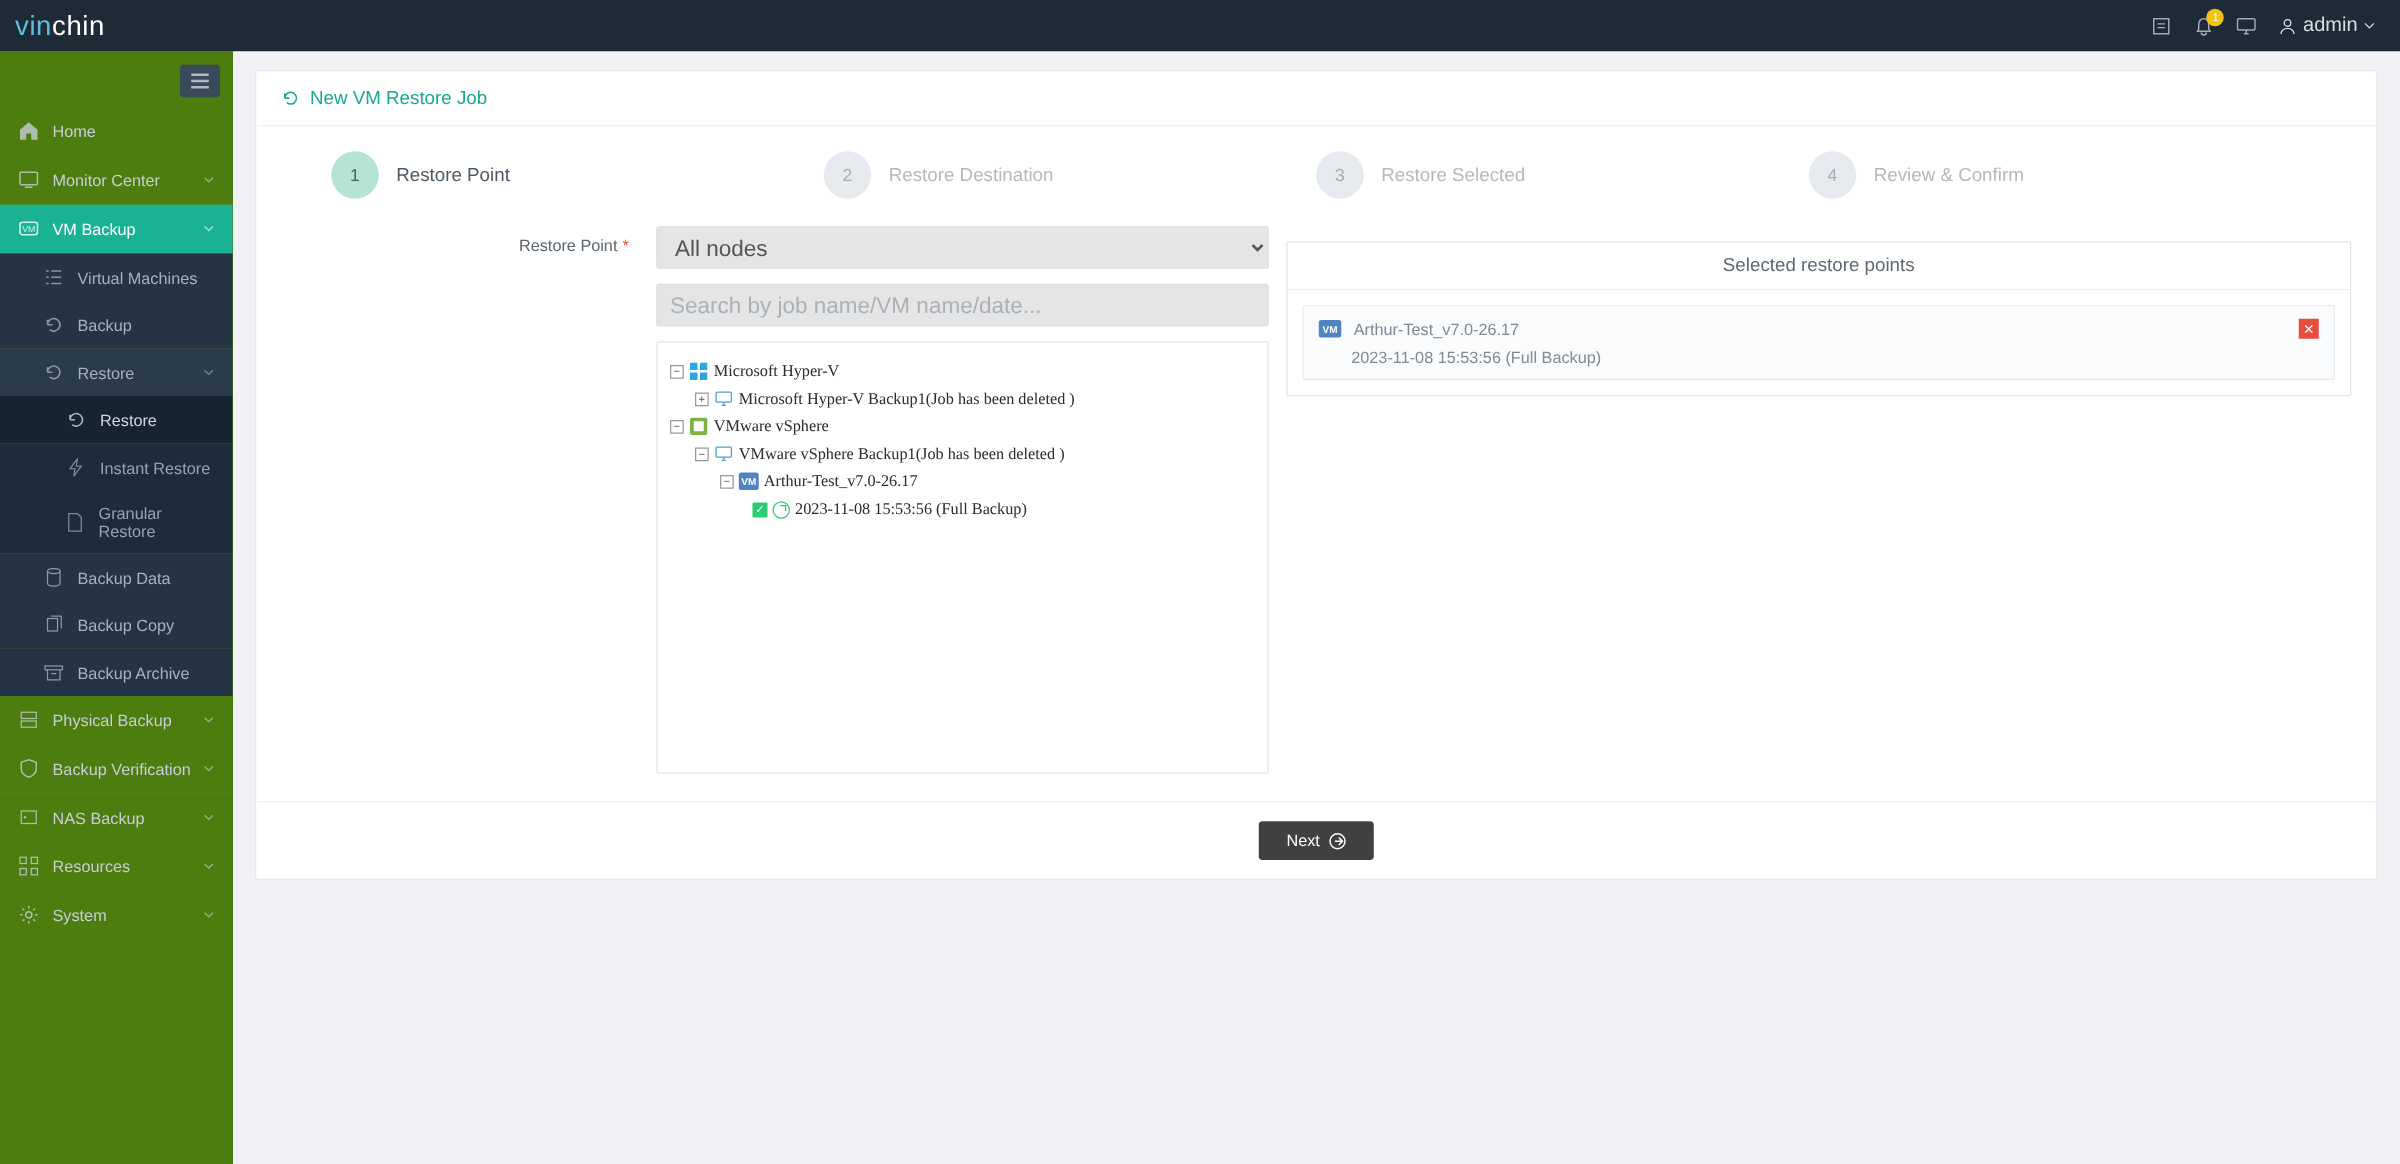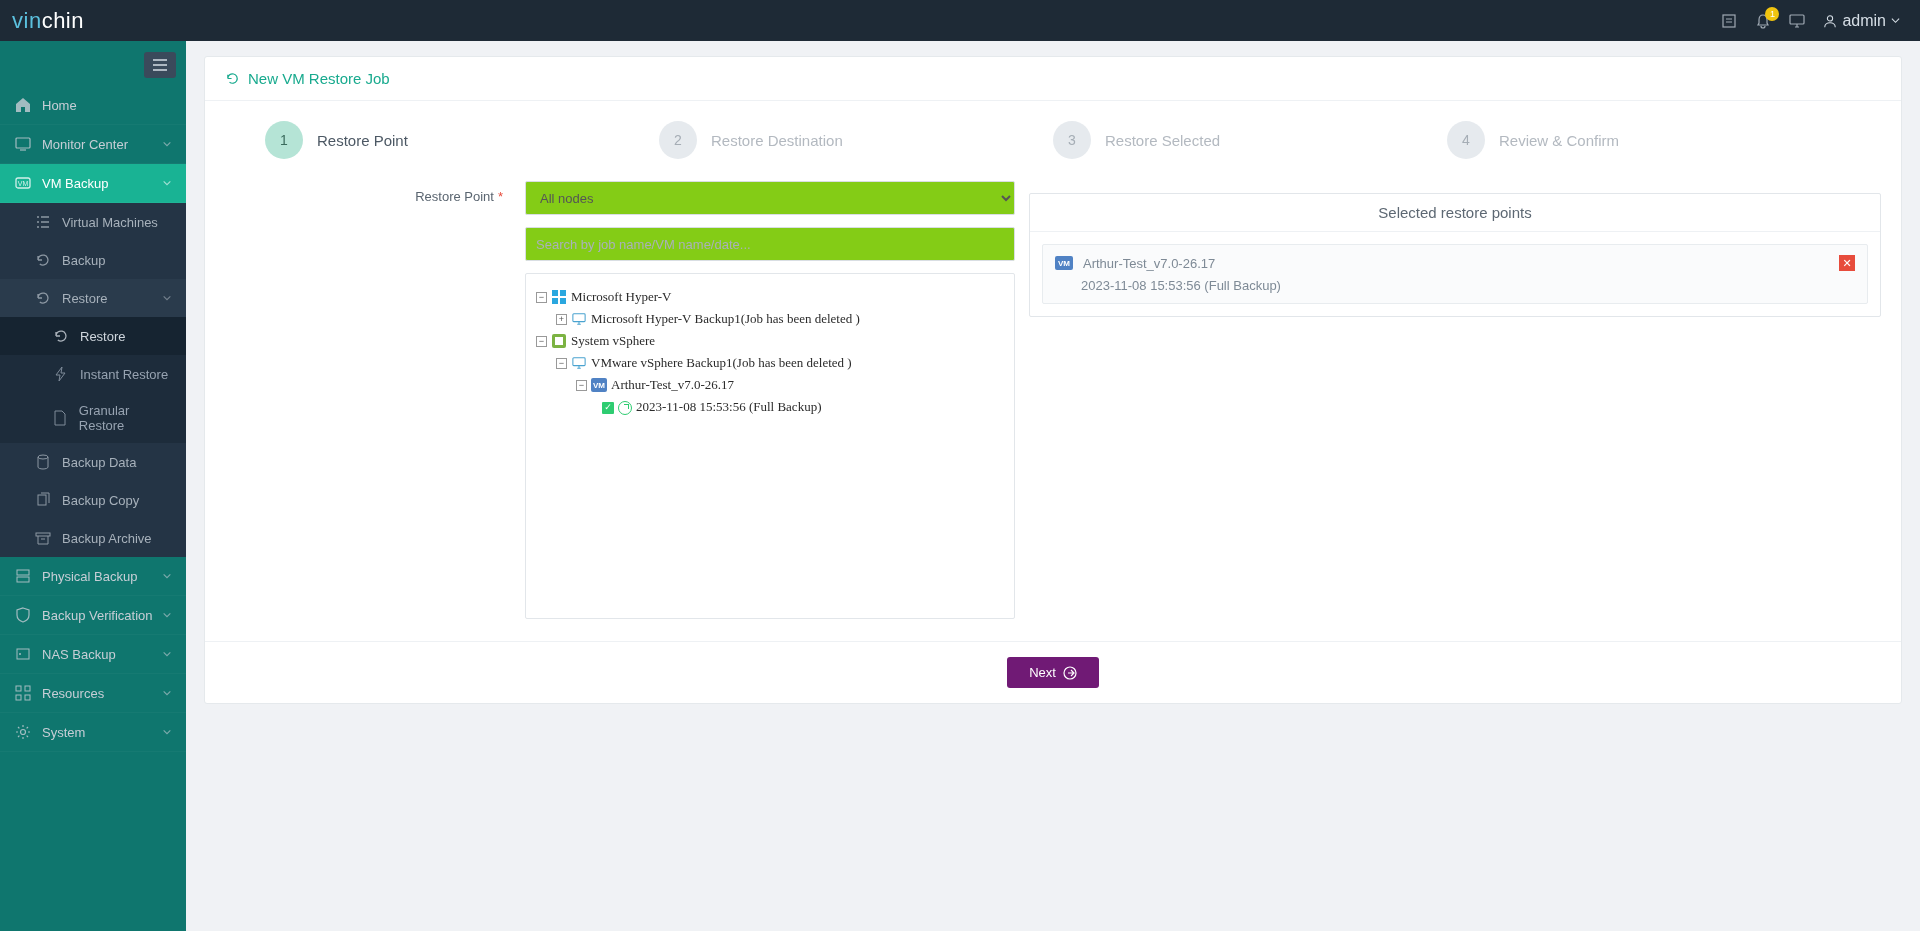--- a/index.html
+++ b/index.html
@@ -11,21 +11,21 @@
 .logo-text .vin { color: #5bc0de; font-weight: 300; }
 .header-spacer { flex: 1; }
 .header-icons { display: flex; align-items: center; gap: 18px; }
 .header-icon-btn { color: #a0aab4; cursor: pointer; display: flex; align-items: center; position: relative; }
 .header-icon-btn svg { width: 16px; height: 16px; }
 .badge { position: absolute; top: -6px; right: -8px; background: #f1c40f; color: #fff; border-radius: 50%; width: 14px; height: 14px; font-size: 9px; display: flex; align-items: center; justify-content: center; }
 .user-menu { display: flex; align-items: center; color: #d6dee6; font-size: 16px; gap: 5px; cursor: pointer; }
 
 
 .layout { display: flex; height: calc(100vh - 41px); }
-.sidebar { width: 186px; background: #0f766e; color: #a7b1bb; display: flex; flex-direction: column; overflow-y: auto; }
+.sidebar { width: 186px; background: #4d7c0f; color: #a7b1bb; display: flex; flex-direction: column; overflow-y: auto; }
 .sidebar-toggle-row { text-align: right; padding: 8px 10px 8px; }
 .hamburger { display: inline-flex; flex-direction: column; gap: 3px; padding: 7px 9px; background: #3a4a5b; border-radius: 3px; cursor: pointer; }
 .hamburger span { display: block; width: 14px; height: 2px; background: #aeb8c2; }
 
 .nav-item, .nav-subitem, .nav-subsubitem { display: flex; align-items: center; padding: 10px 14px; cursor: pointer; font-size: 13px; position: relative; }
 .nav-item { color: #c7ced6; border-bottom: 1px solid rgba(255,255,255,0.03); }
 .nav-item.active { background: #19b394; color: #fff; }
 .nav-item.active::after { content: ""; position: absolute; right: -8px; top: 50%; transform: translateY(-50%); border: 8px solid transparent; border-left-color: #19b394; }
 .nav-icon { width: 18px; height: 18px; margin-right: 10px; display: flex; align-items: center; justify-content: center; opacity: 0.8; }
 .nav-icon svg { width: 16px; height: 16px; }
@@ -52,21 +52,21 @@
 .step-label { color: #b3b9c0; font-size: 15px; }
 .step.active .step-label { color: #4c5864; }
 
 
 .panel-body { display: flex; padding: 0 20px 22px; min-height: 460px; }
 .col-label { width: 300px; text-align: right; padding-right: 22px; padding-top: 8px; font-size: 13px; color: #5a6570; }
 .required-star { color: #e74c3c; margin-left: 4px; }
 .col-mid { width: 490px; display: flex; flex-direction: column; gap: 12px; }
 .col-right { flex: 1; padding-left: 14px; }
 
-.form-select, .form-input { width: 100%; height: 34px; border: 1px solid #d9dee3; border-radius: 2px; padding: 6px 10px; font-size: 13px; background: #84cc16; color: #555; }
+.form-select, .form-input { width: 100%; height: 34px; border: 1px solid #d9dee3; border-radius: 2px; padding: 6px 10px; font-size: 18px; background: #e5e5e5; color: #555; }
 .form-input::placeholder { color: #a9b1b9; }
 
 .tree-box { border: 1px solid #e2e6ea; border-radius: 2px; flex: 1; min-height: 340px; padding: 12px 10px; font-family: "Times New Roman", serif; font-size: 13px; color: #2b2b2b; line-height: 1.7; overflow: auto; }
 .tree-row { display: flex; align-items: center; gap: 4px; white-space: nowrap; }
 .toggle-box { width: 11px; height: 11px; border: 1px solid #999; display: inline-flex; align-items: center; justify-content: center; font-size: 9px; color: #555; line-height: 1; cursor: pointer; font-family: Arial,sans-serif; background: #fff; }
 .type-icon { width: 16px; height: 16px; display: inline-flex; align-items: center; justify-content: center; }
 .type-icon svg, .type-icon .sq { width: 14px; height: 14px; }
 .cb { width: 12px; height: 12px; background: #2ecc71; color: #fff; display: inline-flex; align-items: center; justify-content: center; font-size: 9px; font-family: Arial,sans-serif; border-radius: 1px; }
 .clock { width: 14px; height: 14px; border: 1.5px solid #2ecc71; border-radius: 50%; position: relative; display: inline-block; }
 .clock::after { content: ""; position: absolute; width: 4px; height: 4px; border-top: 1.5px solid #2ecc71; border-right: 1.5px solid #2ecc71; left: 5px; top: 2px; }
@@ -76,21 +76,21 @@
 .right-title { text-align: center; padding: 10px; color: #5d6873; font-size: 15px; border-bottom: 1px solid #eef1f4; }
 .sel-item { margin: 12px; border: 1px solid #e8ecef; background: #fafbfc; padding: 10px 12px; border-radius: 2px; }
 .sel-line1 { display: flex; align-items: center; gap: 10px; }
 .sel-name { color: #7e8a96; font-size: 13px; }
 .sel-line2 { padding-left: 26px; margin-top: 7px; color: #7e8a96; font-size: 13px; }
 .remove-btn { margin-left: auto; width: 16px; height: 16px; background: #e74c3c; color: #fff; display: flex; align-items: center; justify-content: center; font-size: 11px; cursor: pointer; font-family: Arial,sans-serif; }
 .vm-badge { width: 18px; height: 14px; background: #5082c4; border-radius: 2px; display: inline-flex; align-items: center; justify-content: center; color: #fff; font-size: 8px; font-weight: bold; font-family: Arial,sans-serif; }
 
 
 .panel-footer { border-top: 1px solid #eef1f4; padding: 15px; text-align: center; }
-.btn-next { background: #701a75; color: #fff; border: none; padding: 8px 22px; border-radius: 3px; font-size: 13px; cursor: pointer; display: inline-flex; align-items: center; gap: 7px; }
+.btn-next { background: #404040; color: #fff; border: none; padding: 8px 22px; border-radius: 3px; font-size: 13px; cursor: pointer; display: inline-flex; align-items: center; gap: 7px; }
 .btn-next svg { width: 14px; height: 14px; }
 </style>
 </head>
 <body>
 
 <svg width="0" height="0" style="position:absolute">
   <defs>
     <g id="i-home">
         <path fill="currentColor" d="M8 1l7 6v8H10v-5H6v5H1V7z"></path>
       </g>
@@ -447,21 +447,21 @@
               <span>Microsoft Hyper-V Backup1(Job has been deleted )</span>
             </div>
             <div class="tree-row" style="padding-left:0">
               <span class="toggle-box">−</span>
               <span class="type-icon">
                   <svg viewBox="0 0 14 14">
                     <rect width="14" height="14" rx="2" fill="#7cb342"></rect>
                     <rect x="3" y="3" width="8" height="8" fill="#fff"></rect>
                   </svg>
                 </span>
-              <span>System vSphere</span>
+              <span>VMware vSphere</span>
             </div>
             <div class="tree-row" style="padding-left:20px">
               <span class="toggle-box">−</span>
               <span class="type-icon">
                   <svg viewBox="0 0 16 16" style="color:#4aa3d0">
                     <use href="#i-screen"></use>
                   </svg>
                 </span>
               <span>VMware vSphere Backup1(Job has been deleted )</span>
             </div>

